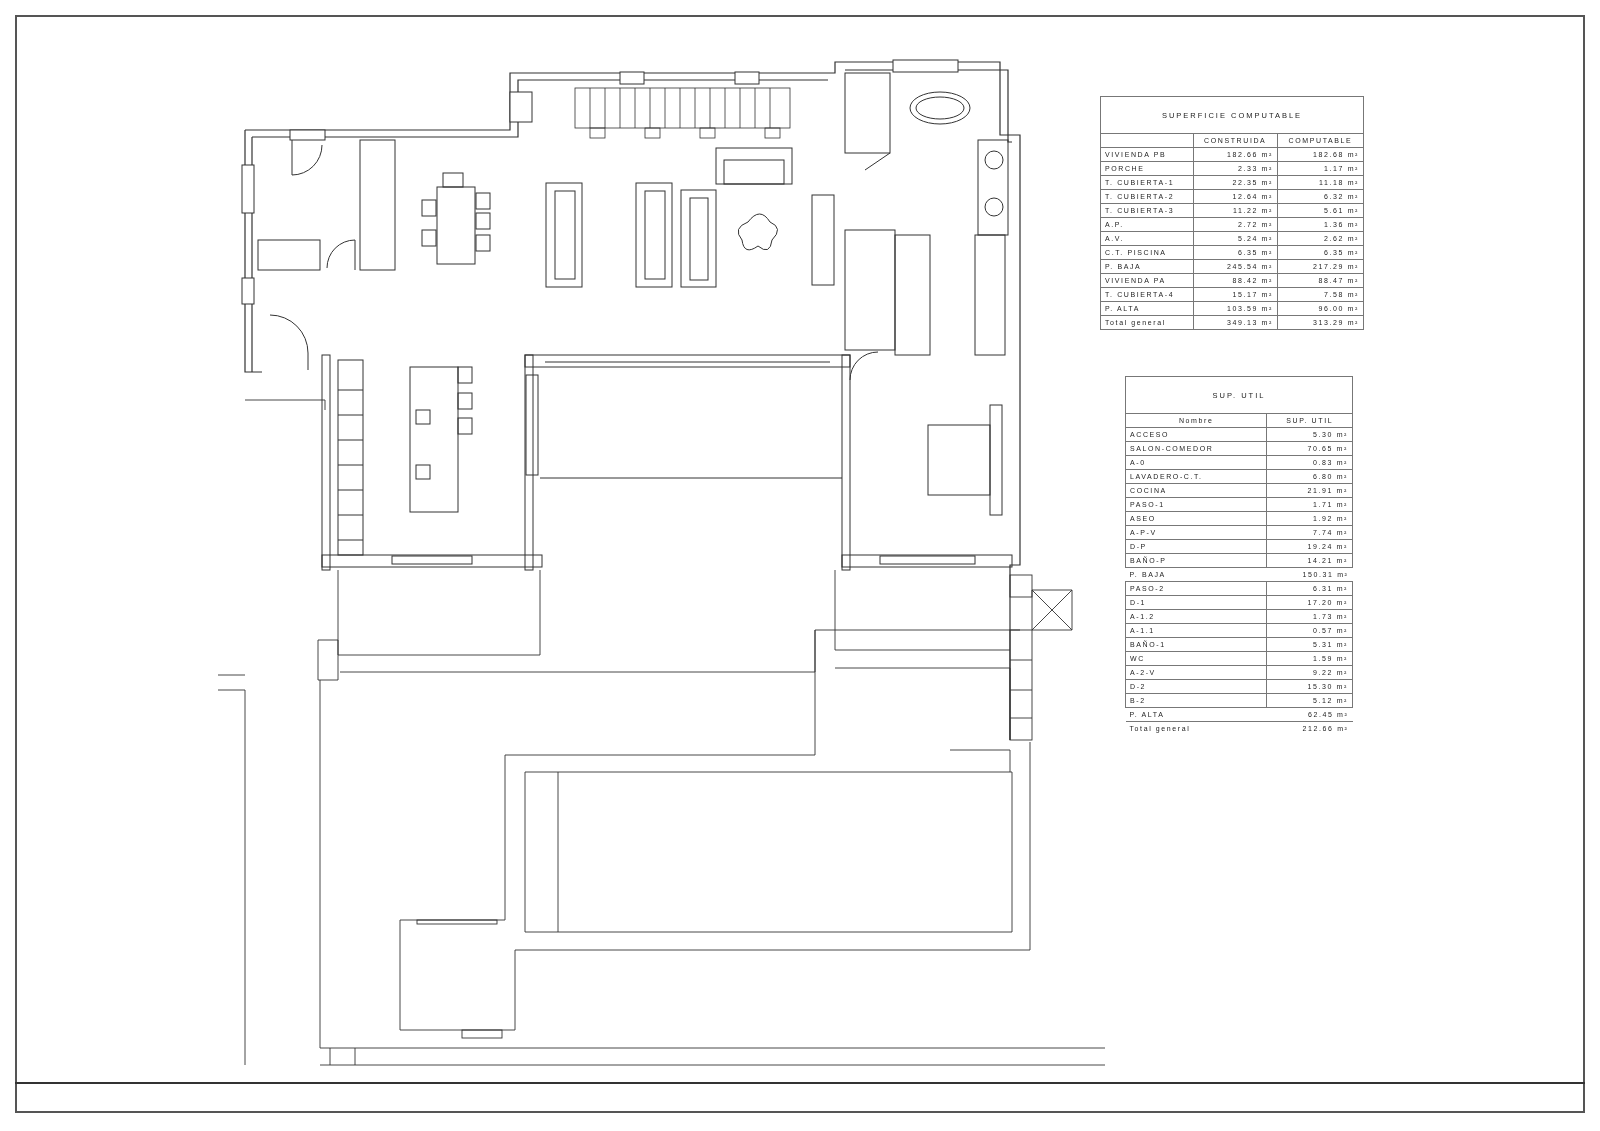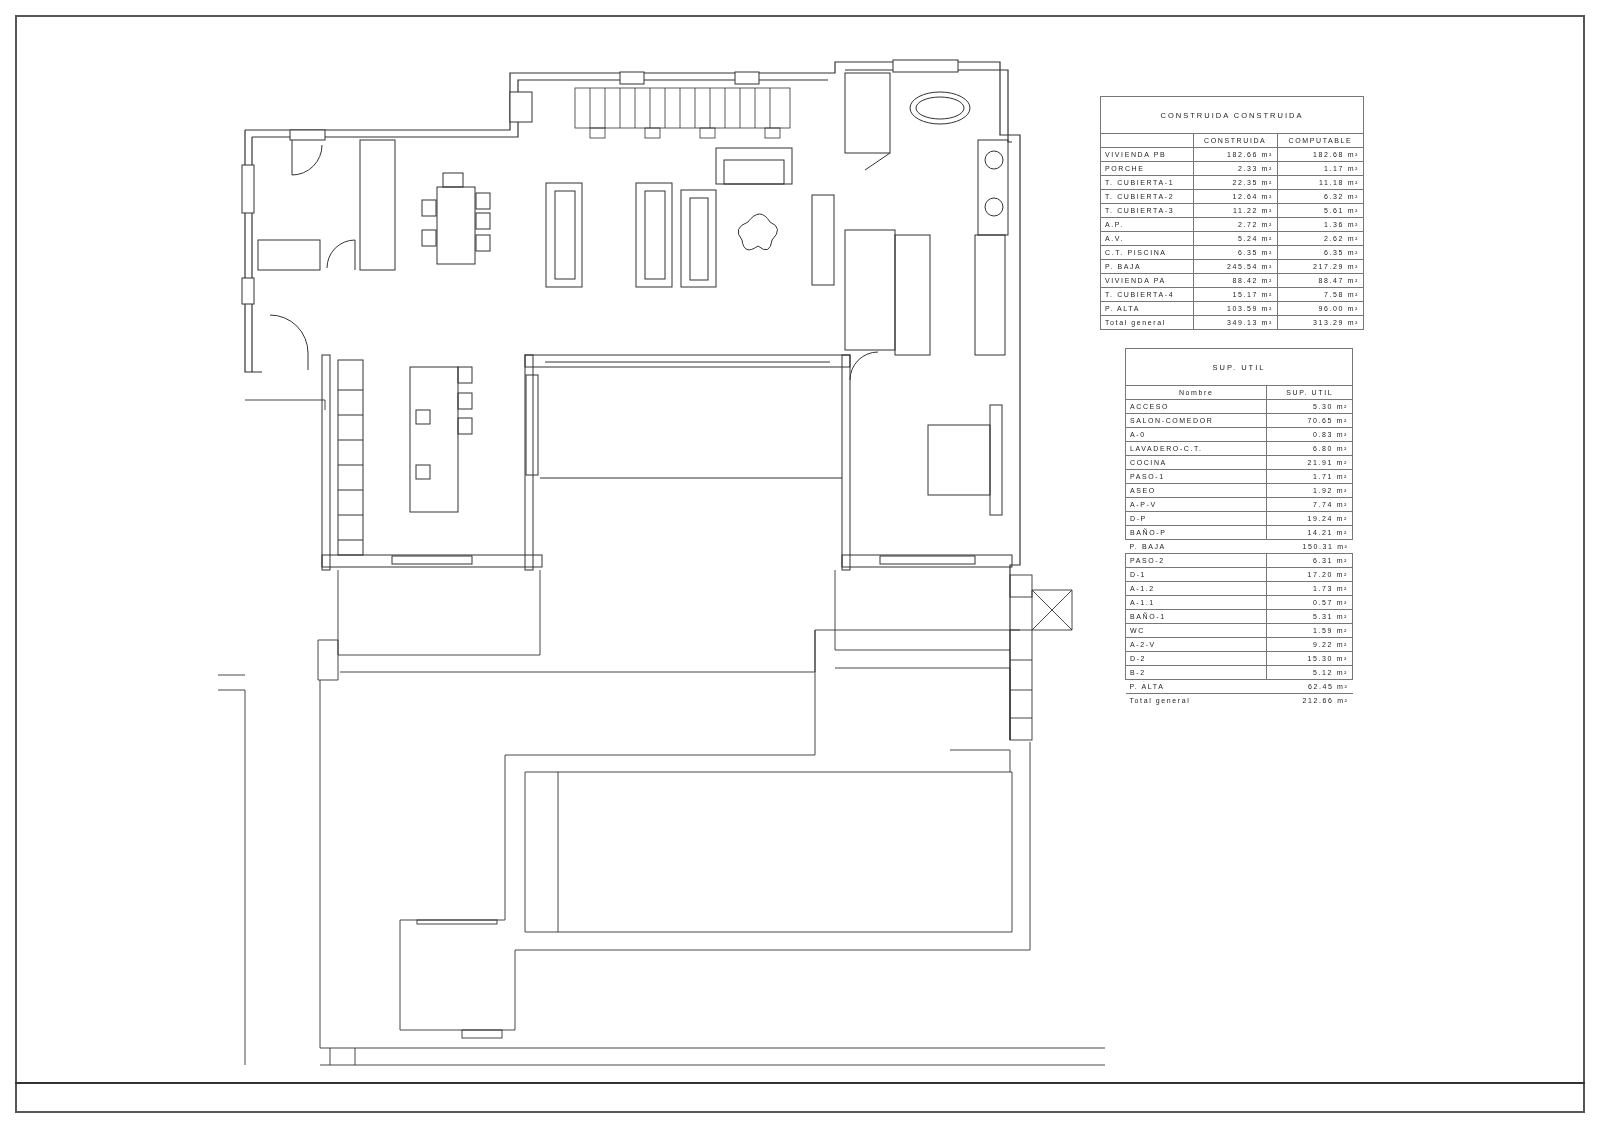--- a/index.html
+++ b/index.html
@@ -7,21 +7,21 @@
   .sheet{position:absolute;left:15px;top:15px;width:1570px;height:1098px;border:2px solid #555;box-sizing:border-box;}
   .titlebar{position:absolute;left:15px;top:1082px;width:1570px;height:2px;background:#333;}
   svg.plan{position:absolute;left:0;top:0;}
   table.area{position:absolute;border-collapse:collapse;font-size:7px;letter-spacing:1.6px;color:#222;}
   table.area td, table.area th{border:1px solid #777;padding:0 4px;height:13px;white-space:nowrap;font-weight:normal;}
   table.area .title{height:36px;text-align:center;font-size:7.5px;letter-spacing:2px;}
   table.area .hdr{text-align:center;}
   table.area .num{text-align:right;}
   table.area .noborder td{border-left:none;border-right:none;}
   #t1{left:1100px;top:96px;width:264px;}
-  #t2{left:1125px;top:348px;width:228px;}
+  #t2{left:1125px;top:376px;width:228px;}
 </style>
 </head>
 <body>
 
 <div class="sheet"></div>
 <div class="titlebar"></div>
 
 <svg class="plan" width="1600" height="1131" viewBox="0 0 1600 1131" fill="none" stroke="#333" stroke-width="1">
 
   <g stroke-width="1.2">
@@ -157,21 +157,21 @@
     <line x1="1010" y1="660" x2="1032" y2="660"></line>
       <line x1="1010" y1="690" x2="1032" y2="690"></line>
       <line x1="1010" y1="718" x2="1032" y2="718"></line>
     <rect x="1010" y="575" width="22" height="22"></rect>
   </g>
 </svg>
 
 <table class="area" id="t1">
   <tbody>
       <tr>
-        <td colspan="3" class="title">CONSTRUIDA CONSTRUIDA</td>
+        <td colspan="3" class="title">SUPERFICIE COMPUTABLE</td>
       </tr>
   <tr>
     <td class="hdr"></td>
     <td class="hdr">CONSTRUIDA</td>
     <td class="hdr">COMPUTABLE</td>
   </tr>
   <tr>
         <td>VIVIENDA PB</td>
         <td class="num">182.66 m²</td>
         <td class="num">182.68 m²</td>

